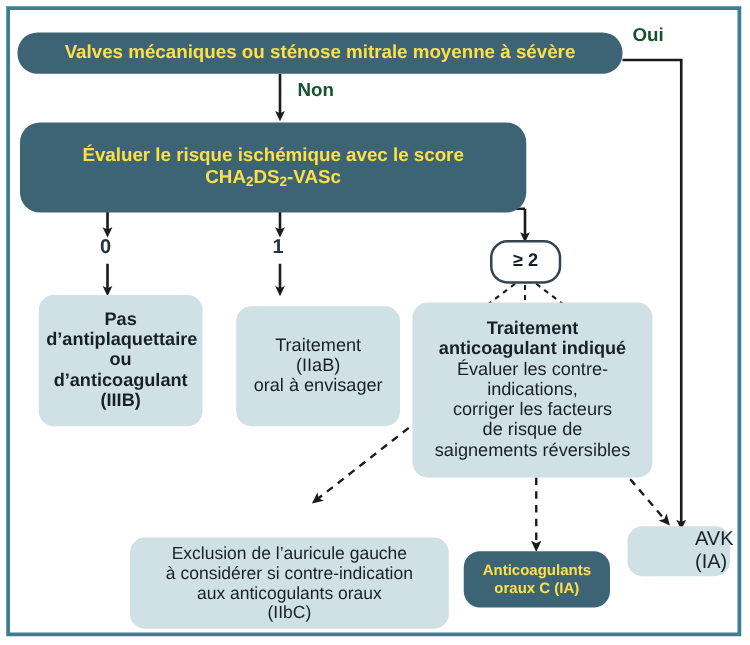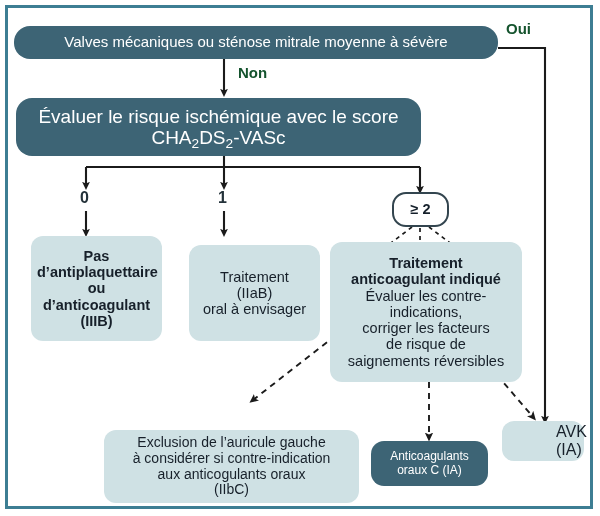--- a/index.html
+++ b/index.html
@@ -35,22 +35,22 @@
     box-sizing:border-box;
     display:flex;
     align-items:center;
     justify-content:center;
     text-align:center;
     line-height:1.12;
     z-index:3;
   }
   .node-dark{
     background:#3d6475;
-    color:#ffffff;
-    font-weight:normal;
+    color:#fde047;
+    font-weight:bold;
     border-radius:16px;
   }
   .node-light{
     background:#cfe1e4;
     color:#17202a;
     border-radius:12px;
   }
   .node-pill{
     background:#ffffff;
     color:#15202b;
@@ -114,21 +114,21 @@
   </svg>
 
   <div class="node node-dark" style="left:14px;top:26px;width:484px;height:33px;font-size:15px;">
     <span class="node-inner">Valves mécaniques ou sténose mitrale moyenne à sévère</span>
   </div>
 
   <div class="label" style="left:506px;top:20px;font-size:15px;">Oui</div>
 
   <div class="label" style="left:238px;top:64px;font-size:15px;">Non</div>
 
-  <div class="node node-dark" style="left:16px;top:98px;width:405px;height:58px;font-size:19px;">
+  <div class="node node-dark" style="left:16px;top:98px;width:405px;height:72px;font-size:15px;">
     <div class="node-inner">
       <div>Évaluer le risque ischémique avec le score</div>
       <div>
         <span>CHA</span><sub>2</sub><span>DS</span><sub>2</sub><span>-VASc</span>
       </div>
     </div>
   </div>
 
   <div class="label label-dark" style="left:80px;top:189px;font-size:16px;">0</div>
 

